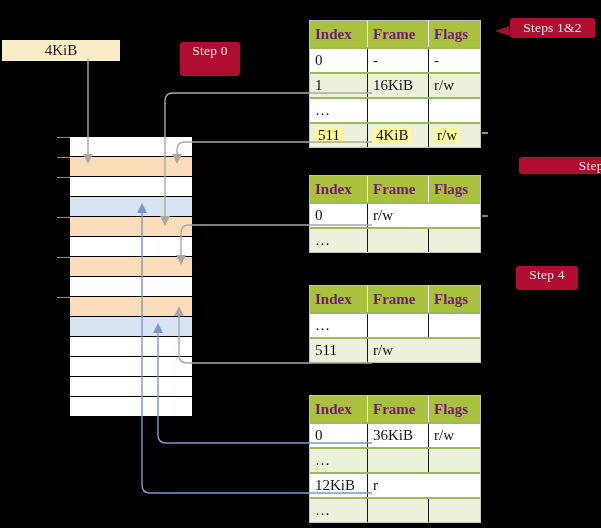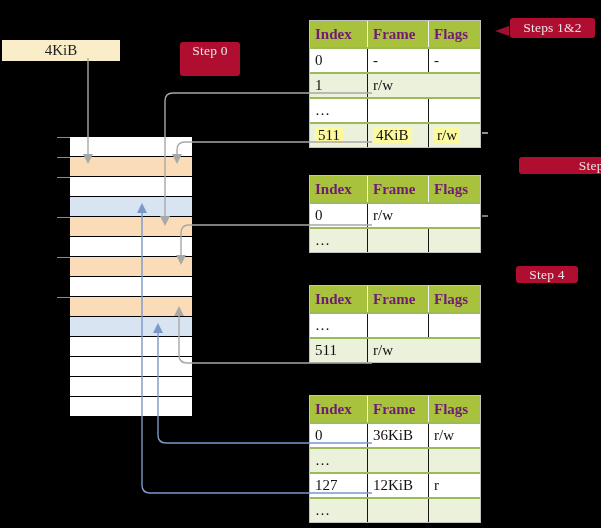--- a/index.html
+++ b/index.html
@@ -14,21 +14,21 @@
     line-height:21px;font-size:15px;
   }
   
   .badge{
     position:absolute;background:var(--badge,#b00e31);color:#e5e5e5;
     text-align:center;font-size:13.5px;border-radius:3px;letter-spacing:.2px;
   }
   #badge-step0 {left:180px;top:42px;width:60px;height:34px;line-height:18px;}
   #badge-steps12{left:510px;top:18px;width:85px;height:20px;line-height:20px;}
   #badge-step3 {left:519px;top:157px;width:59px;height:17px;line-height:17px;padding-left:48px;}
-  #badge-step4 {left:516px;top:266px;width:62px;height:17px;line-height:17px;}
+  #badge-step4 {left:516px;top:266px;width:62px;height:24px;line-height:17px;}
   
   #memory-column{position:absolute;left:70px;top:137px;width:122px;}
   .mrow{height:19px;border-bottom:1px solid #000;}
   .tick{position:absolute;left:-13px;width:13px;height:1px;background:#8a8a8a;}
   
   .ptable{
     position:absolute;left:309px;width:170px;
     background:var(--tbl-border,#9bbb59);border:1px solid #c2c2c2;z-index:1;
   }
   .trow{display:grid;grid-template-columns:57px 61px 52px;}
@@ -89,20 +89,21 @@
         <div class="cell hcell">Frame</div>
         <div class="cell hcell">Flags</div>
       </div>
       <div class="trow tbody plain">
         <div class="cell bcell"><span>0</span></div>
         <div class="cell bcell"><span>-</span></div>
         <div class="cell bcell"><span>-</span></div>
       </div>
       <div class="trow tbody tint">
         <div class="cell bcell"><span>1</span></div>
+        <div class="cell bcell"><span>16KiB</span></div>
         <div class="cell bcell"><span>r/w</span></div>
       </div>
       <div class="trow tbody plain">
         <div class="cell bcell"><span>…</span></div>
         <div class="cell bcell"></div>
         <div class="cell bcell"></div>
       </div>
       <div class="trow tbody tint">
         <div class="cell bcell"><span class="hl">511</span></div>
         <div class="cell bcell"><span class="hl">4KiB</span></div>
@@ -151,21 +152,20 @@
         <div class="cell bcell"><span>0</span></div>
         <div class="cell bcell"><span>36KiB</span></div>
         <div class="cell bcell"><span>r/w</span></div>
       </div>
       <div class="trow tbody tint">
         <div class="cell bcell"><span>…</span></div>
         <div class="cell bcell"></div>
         <div class="cell bcell"></div>
       </div>
       <div class="trow tbody plain">
-        <div class="cell bcell"><span>127</span></div>
         <div class="cell bcell"><span>12KiB</span></div>
         <div class="cell bcell"><span>r</span></div>
       </div>
       <div class="trow tbody tint">
         <div class="cell bcell"><span>…</span></div>
         <div class="cell bcell"></div>
         <div class="cell bcell"></div>
       </div>
     </div>
 

